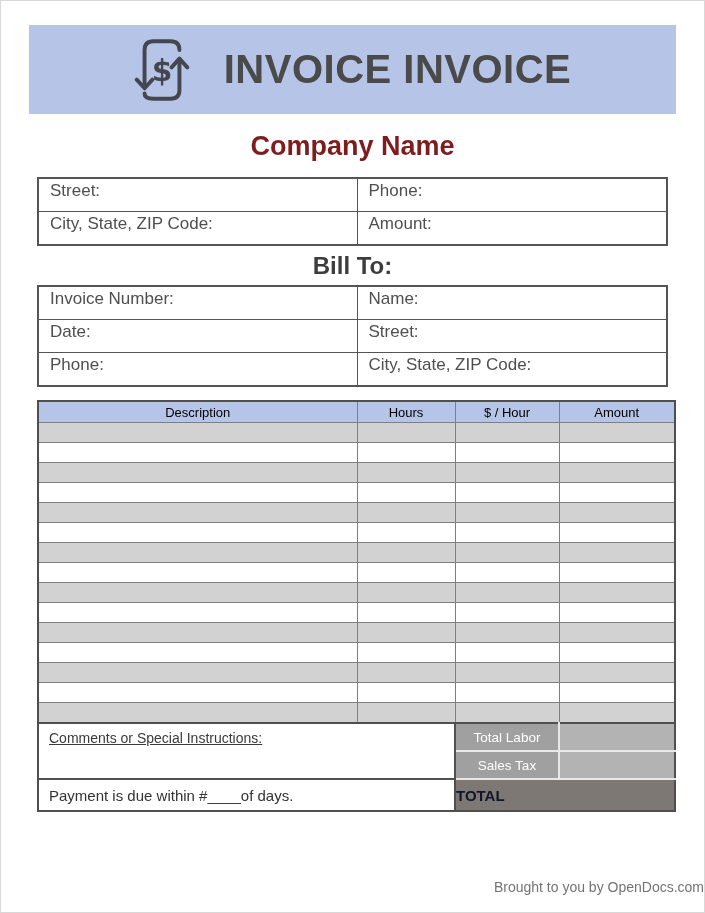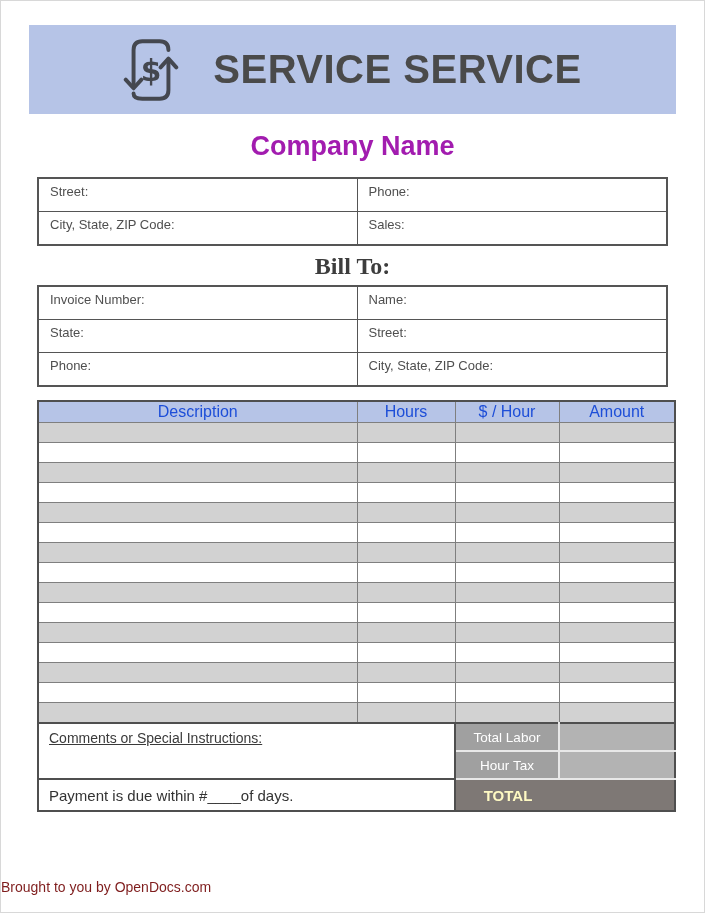--- a/index.html
+++ b/index.html
@@ -13,46 +13,46 @@
     margin:24px 28px 0 28px;height:89px;background:#b6c4e7;
     display:flex;align-items:center;justify-content:center;gap:34px;
   }
   .banner-title{
     font-size:40px;font-weight:700;color:#4a4a4a;letter-spacing:.5px;white-space:nowrap;
   }
   .banner-icon{display:block;}
   
   h1.company-heading{
     margin:17px 0 0 0;text-align:center;font-size:27px;line-height:31px;
-    font-weight:700;color:#a21caf;
+    font-weight:700;color:#7f1d1d;
   }
   h2.billto-heading{
     margin:7px 0 0 0;text-align:center;font-size:24px;line-height:26px;
-    font-weight:700;color:#3d3d3d;font-family:Liberation Serif, serif;
+    font-weight:700;color:#3d3d3d;
   }
   
   table.info-table{
     border-collapse:collapse;table-layout:fixed;
     width:629px;margin:15px 0 0 36px;
     border:2px solid #555555;
   }
   table.info-table.billto{margin-top:6px;border-radius:11px;}
   table.info-table td{
     border:1px solid #555555;height:24px;padding:0 0 8px 11px;
-    font-size:13px;color:#4f4f4f;vertical-align:middle;
+    font-size:17px;color:#4f4f4f;vertical-align:middle;
   }
   
   table.main-table{
     border-collapse:collapse;table-layout:fixed;
     width:637px;margin:13px 0 0 36px;
     border:2px solid #4f4f4f;
   }
   table.main-table th{
-    background:#b6c4e7;height:20px;font-size:16px;font-weight:400;
-    color:#1d4ed8;text-align:center;border:1px solid #7f7f7f;padding:0;
+    background:#b6c4e7;height:20px;font-size:13px;font-weight:400;
+    color:#000000;text-align:center;border:1px solid #7f7f7f;padding:0;
   }
   tbody.line-items td{
     height:19px;border:1px solid #7f7f7f;padding:0;
   }
   tbody.line-items tr:nth-child(odd) td{background:#d2d2d2;}
   tbody.line-items tr:nth-child(even) td{background:#ffffff;}
   
   td.comments-cell{
     background:#ffffff;vertical-align:top;text-align:left;
     padding:6px 0 0 10px;font-size:14px;color:#3a3a3a;
@@ -73,76 +73,76 @@
   td.payment-cell{
     background:#ffffff;height:30px;padding:0 16px 0 10px;
     font-size:15px;color:#333333;vertical-align:middle;
     border:2px solid #4f4f4f;
   }
   td.grand-total-cell{
     background:#7e7875;height:30px;padding:0;vertical-align:middle;
     border:2px solid #4f4f4f;border-left:none;
   }
   .grand-total-inner{
-    width:104px;text-align:center;color:#fef9c3;font-weight:700;font-size:15px;
+    width:104px;text-align:left;color:#0f172a;font-weight:700;font-size:15px;
   }
   
   .footer{
-    margin-top:67px;text-align:left;font-size:14px;line-height:16px;color:#7f1d1d;
+    margin-top:67px;text-align:right;font-size:14px;line-height:16px;color:#737373;
   }
 </style>
 </head>
 <body>
 
 <div class="page">
 
   <div class="banner">
     <svg class="banner-icon" width="56" height="68" viewBox="0 0 64 78" fill="none" stroke="#44474f" stroke-width="4.5" stroke-linecap="round" stroke-linejoin="round">
       <path d="M 12 58 V 16 Q 12 6 22 6 H 42 Q 52 6 52 16"></path>
       <path d="M 52 28 V 62 Q 52 72 42 72 H 22 Q 12 72 12 66"></path>
       <path d="M 3 50 L 12 60 L 21 50"></path>
       <path d="M 43 36 L 52 26 L 61 36"></path>
       <text x="32" y="40" text-anchor="middle" dominant-baseline="central" font-family="DejaVu Sans, sans-serif" font-size="34" font-weight="700" fill="#44474f" stroke="none">$</text>
     </svg>
-    <div class="banner-title">SERVICE SERVICE</div>
+    <div class="banner-title">INVOICE INVOICE</div>
   </div>
 
   <h1 class="company-heading">Company Name</h1>
 
   <table class="info-table company">
     <colgroup>
         <col style="width:319px">
         <col style="width:310px">
       </colgroup>
     <tbody>
       <tr>
         <td>Street:</td>
         <td>Phone:</td>
       </tr>
       <tr>
         <td>City, State, ZIP Code:</td>
-        <td>Sales:</td>
+        <td>Amount:</td>
       </tr>
     </tbody>
   </table>
 
   <h2 class="billto-heading">Bill To:</h2>
 
   <table class="info-table billto">
     <colgroup>
         <col style="width:319px">
         <col style="width:310px">
       </colgroup>
     <tbody>
       <tr>
         <td>Invoice Number:</td>
         <td>Name:</td>
       </tr>
       <tr>
-        <td>State:</td>
+        <td>Date:</td>
         <td>Street:</td>
       </tr>
       <tr>
         <td>Phone:</td>
         <td>City, State, ZIP Code:</td>
       </tr>
     </tbody>
   </table>
 
   <table class="main-table">
@@ -252,21 +252,21 @@
           <td></td>
         </tr>
       </tbody>
     <tbody>
       <tr class="totals-row-1">
         <td class="comments-cell" colspan="2" rowspan="2">Comments or Special Instructions:</td>
         <td class="totals-label">Total Labor</td>
         <td class="totals-value"></td>
       </tr>
       <tr class="totals-row-2">
-        <td class="totals-label">Hour Tax</td>
+        <td class="totals-label">Sales Tax</td>
         <td class="totals-value"></td>
       </tr>
       <tr>
         <td class="payment-cell" colspan="2">Payment is due within #____of days.</td>
         <td class="grand-total-cell" colspan="2">
           <div class="grand-total-inner">TOTAL</div>
         </td>
       </tr>
     </tbody>
   </table>

